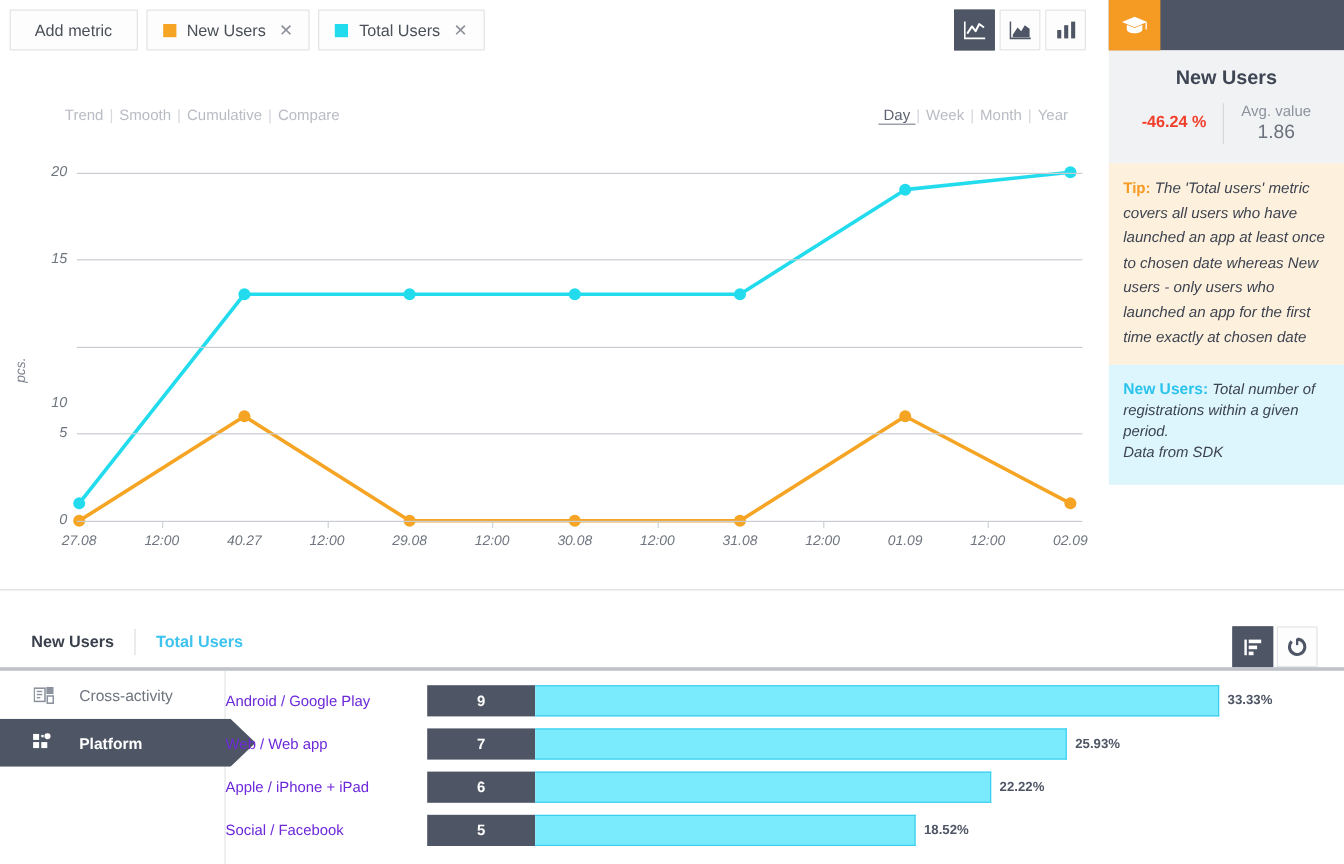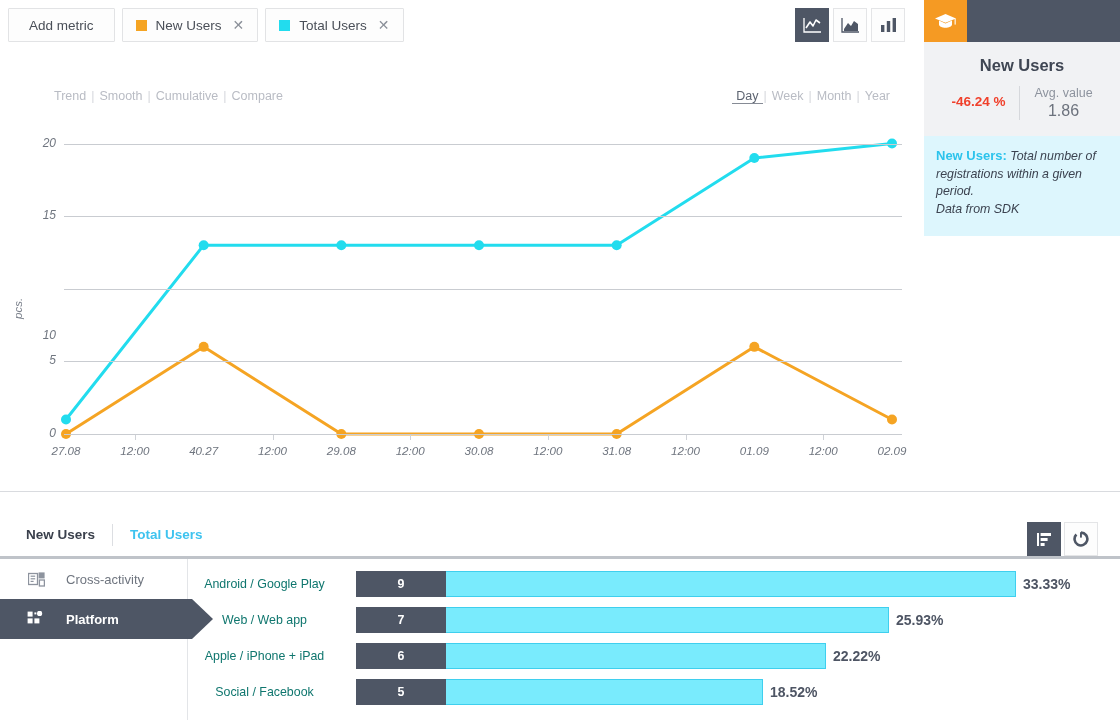--- a/index.html
+++ b/index.html
@@ -109,28 +109,28 @@
   .snav-item.sel { color: #fff; font-weight: bold; }
   .snav-bg {
     position: absolute; left: 0; top: 0; width: 213px; height: 40px; z-index: 0;
   }
   .snav-ico, .snav-txt { position: relative; z-index: 2; }
   .snav-ico { width: 20px; display: flex; align-items: center; justify-content: center; }
 
   .bars { position: absolute; left: 188px; top: 0; width: 932px; height: 161px; }
   .brow { position: absolute; left: 0; height: 26px; display: flex; align-items: center; }
   .brow .blabel {
-    width: 168px; text-align: center; padding-right: 15px; font-size: 12.4px; color: #0f766e;
+    width: 168px; text-align: left; padding-right: 15px; font-size: 12.4px; color: #6d28d9;
   }
   .bcount {
     width: 90px; height: 26px; background: #4e5665; color: #fff; font-size: 12.4px;
     font-weight: bold; display: flex; align-items: center; justify-content: center;
   }
   .bfill { height: 26px; background: #79ebfd; border: 1px solid #3fcfee; border-left: none; }
-  .bpct { font-size: 14px; color: #4e5564; font-weight: bold; padding-left: 7px; white-space: nowrap; }
+  .bpct { font-size: 11px; color: #4e5564; font-weight: bold; padding-left: 7px; white-space: nowrap; }
 </style>
 </head>
 <body>
 
 <div class="app">
 
   <div class="topbar">
     <div class="metric-chips">
       <div class="chip addm">
         <span>Add metric</span>
@@ -186,20 +186,26 @@
       <div class="stat-row">
         <div class="stat-delta">-46.24 %</div>
         <div class="stat-sep"></div>
         <div class="stat-avg">
           <div class="lbl">Avg. value</div>
           <div class="val">1.86</div>
         </div>
       </div>
     </div>
 
+    <div class="tip-box">
+      <div class="txt">
+        <span class="tip-lbl">Tip:</span>
+        <span>The 'Total users' metric covers all users who have launched an app at least once to chosen date whereas New users - only users who launched an app for the first time exactly at chosen date</span>
+      </div>
+    </div>
 
     <div class="nu-box">
       <div class="txt">
         <span class="nu-lbl">New Users:</span>
         <span>Total number of registrations within a given period.</span><br>
         <span>Data from SDK</span>
       </div>
     </div>
   </div>
 

